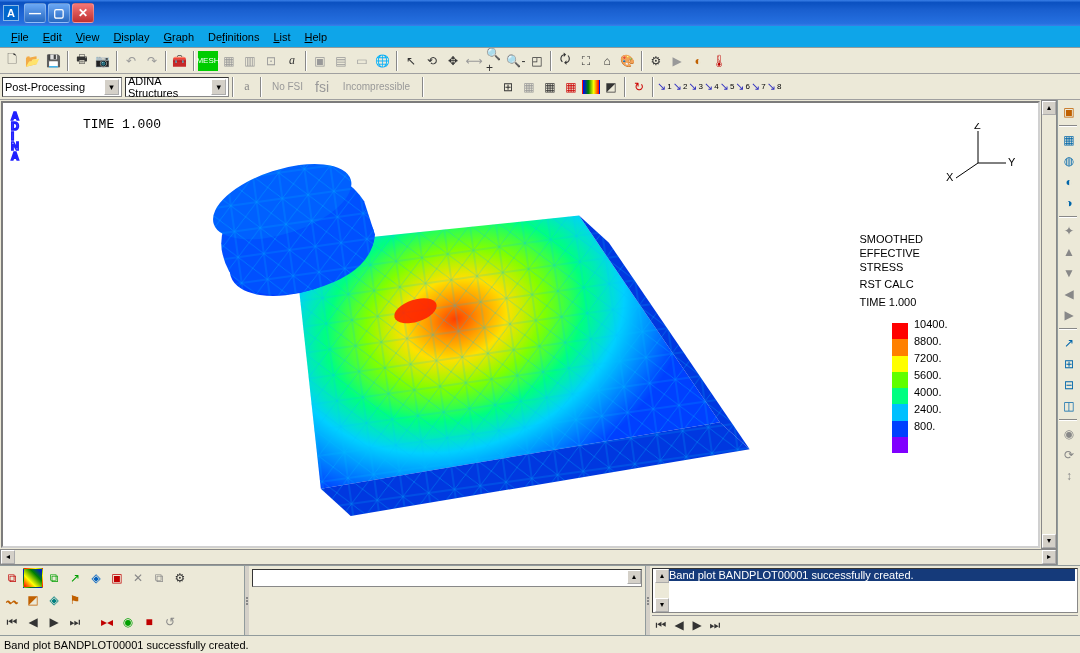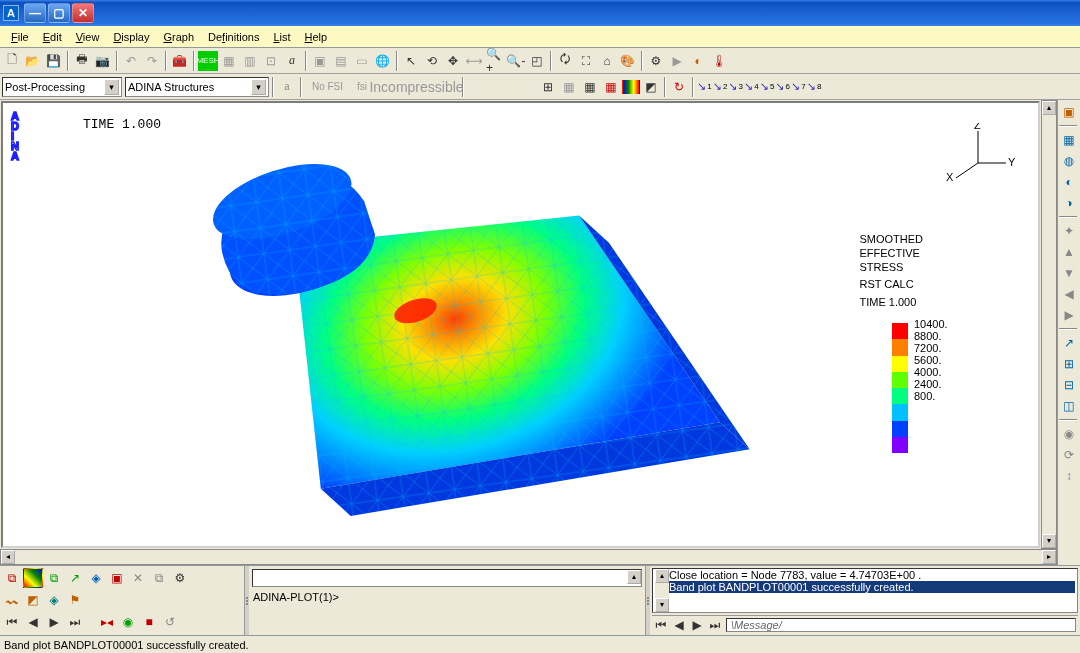--- a/index.html
+++ b/index.html
@@ -4,21 +4,21 @@
 <style>
 * { box-sizing: border-box; margin: 0; padding: 0; font-family: "Tahoma", "MS Sans Serif", sans-serif; font-size: 11px; }
 body { background: #ece9d8; width: 1080px; height: 653px; overflow: hidden; display: flex; flex-direction: column; }
 .titlebar { height: 26px; background: linear-gradient(to bottom, #3a80e8, #0a50c0 10%, #1a60d0 40%, #2570e0 90%, #3a80e8); color: white; display: flex; align-items: center; padding: 0 3px; font-size: 13px; font-weight: bold; }
 .titlebar .app-icon { width: 16px; height: 16px; background: #06c; margin-right: 5px; display: flex; align-items: center; justify-content: center; color: white; font-size: 11px; font-weight: bold; border: 1px solid #fff8; }
 .titlebar .title-text { flex: 1; letter-spacing: 1.5px; }
 .titlebar .winbtns { display: flex; gap: 2px; }
 .winbtn { width: 22px; height: 20px; border-radius: 3px; display: flex; align-items: center; justify-content: center; color: white; font-weight: bold; font-size: 12px; }
 .winbtn.min, .winbtn.max { background: linear-gradient(to bottom, #6ba8f5, #2768c0); border: 1px solid #fff4; }
 .winbtn.close { background: linear-gradient(to bottom, #f57676, #c03030); border: 1px solid #fff4; }
-.menubar { height: 22px; background: #fef9c3; display: flex; align-items: center; padding: 2px 4px; border-bottom: 1px solid #919b9c; font-size: 12px; }
+.menubar { height: 22px; background: #0ea5e9; display: flex; align-items: center; padding: 2px 4px; border-bottom: 1px solid #919b9c; font-size: 12px; }
 .menubar span { padding: 2px 7px; cursor: default; }
 .menubar span u { text-decoration: underline; }
 .toolbar-row { height: 26px; background: #ece9d8; display: flex; align-items: center; padding: 1px 2px; border-bottom: 1px solid #a0a0a0; gap: 1px; flex-wrap: nowrap; overflow: hidden; }
 .tbtn { width: 20px; height: 20px; border: 1px solid transparent; display: flex; align-items: center; justify-content: center; font-size: 12px; cursor: default; color: #333; flex: 0 0 auto; }
 .tbtn.disabled { color: #999; }
 .tsep { width: 2px; height: 20px; border-left: 1px solid #888; border-right: 1px solid #fff; margin: 0 2px; flex: 0 0 auto; }
 .combo { height: 20px; background: white; border: 1px inset #888; font-size: 11px; padding: 1px 2px; display: flex; align-items: center; }
 .combo .arrow { margin-left: auto; width: 15px; height: 16px; background: #d4d0c8; border: 1px outset #fff; text-align: center; font-size: 9px; line-height: 14px; }
 .numspan { display: inline-flex; align-items: center; color: #3030c0; }
 .numspan sub { font-size: 8px; color: #000; margin-left: 1px; }
@@ -37,21 +37,21 @@
 .adina-brand { position: absolute; left: 8px; top: 8px; font-family: "Times New Roman", serif; font-size: 38px; font-weight: bold; color: #2020ff; letter-spacing: -1px; -webkit-text-stroke: 1.5px #2020ff; -webkit-text-fill-color: transparent; display: flex; flex-direction: column; line-height: 0.92; }
 .axis-triad { position: absolute; right: 20px; top: 20px; width: 80px; height: 60px; }
 
 .side-toolbar { width: 23px; background: #ece9d8; border-left: 1px solid #919b9c; display: flex; flex-direction: column; padding: 2px 1px; gap: 1px; }
 .side-toolbar .tbtn { width: 20px; height: 20px; }
 .side-toolbar .tsep { width: 18px; height: 2px; border-top: 1px solid #888; border-left: none; border-right: none; border-bottom: 1px solid #fff; margin: 2px 0; }
 
 .color-legend { position: absolute; right: 130px; top: 220px; display: flex; flex-direction: column; font-family: "Courier New", monospace; font-size: 12px; }
 .legend-title { position: absolute; right: 115px; top: 130px; font-family: "Courier New", monospace; font-size: 13px; line-height: 1.25; }
 .legend-bar { width: 16px; height: 130px; display: flex; flex-direction: column; }
-.legend-labels { position: absolute; left: 22px; top: -5px; display: flex; flex-direction: column; font-family: "Courier New", monospace; }
+.legend-labels { position: absolute; left: 22px; top: -5px; display: flex; flex-direction: column; gap: 5px; font-family: "Courier New", monospace; }
 .legend-seg { flex: 1; width: 100%; }
 
 .fea-model { position: absolute; left: 200px; top: 10px; width: 560px; height: 520px; }
 
 .bottom-panel { height: 70px; background: #ece9d8; display: flex; border-top: 1px solid #919b9c; }
 .bp-left { width: 245px; border-right: 1px solid #919b9c; padding: 2px; }
 .bp-left-row { display: flex; gap: 1px; margin-bottom: 2px; }
 .bp-left .tbtn { width: 20px; height: 20px; }
 .bp-mid { flex: 1; display: flex; flex-direction: column; border-right: 1px solid #919b9c; padding: 2px; }
 .bp-mid .input-line { height: 18px; background: white; border: 1px inset #888; margin: 1px; }
@@ -134,30 +134,30 @@
   <div class="tbtn disabled">▶</div>
   <div class="tbtn" style="color:#c06000;">◐</div>
   <div class="tbtn" style="color:#c00000;">🌡</div>
 </div>
 
 <div class="toolbar-row">
   <div class="combo" style="width:120px;">
     <span>Post-Processing</span>
     <span class="arrow">▾</span>
   </div>
-  <div class="combo" style="width:144px;margin-left:2px;">
+  <div class="combo" style="width:104px;margin-left:2px;">
     <span>ADINA Structures</span>
     <span class="arrow">▾</span>
   </div>
   <div class="tsep"></div>
   <div class="tbtn disabled" style="color:#888;font-family:serif;">a</div>
   <div class="tsep"></div>
   <div class="tbtn disabled" style="width:45px;font-size:10px;color:#999;">No FSI</div>
-  <div class="tbtn disabled" style="width:22px;font-size:10px;color:#999;">fsi</div>
-  <div class="tbtn disabled" style="width:85px;font-size:14px;color:#999;">Incompressible</div>
+  <div class="tbtn disabled" style="width:22px;font-size:14px;color:#999;">fsi</div>
+  <div class="tbtn disabled" style="width:85px;font-size:10px;color:#999;">Incompressible</div>
   <div class="tsep"></div>
   <div style="flex:0 0 70px;"></div>
   <div class="tbtn">⊞</div>
   <div class="tbtn disabled">▦</div>
   <div class="tbtn">▦</div>
   <div class="tbtn" style="color:#c00;">▦</div>
   <div class="tbtn" style="background:linear-gradient(to right,blue,green,yellow,red);width:18px;height:14px;"></div>
   <div class="tbtn">◩</div>
   <div class="tsep"></div>
   <div class="tbtn" style="color:#c00;">↻</div>
@@ -336,46 +336,41 @@
   <div class="bp-resizer">
       <span></span>
       <span></span>
       <span></span>
     </div>
   <div class="bp-mid">
     <div class="input-line" style="display:flex;">
       <span style="flex:1;"></span>
       <div class="log-sbtn">▴</div>
     </div>
-    <div class="prompt">
-      <span>ADINA-PLOT(1)&gt;</span>
-    </div>
   </div>
   <div class="bp-resizer">
       <span></span>
       <span></span>
       <span></span>
     </div>
   <div class="bp-right">
     <div class="log-box">
       <div style="display:flex;flex-direction:column;width:14px;">
         <div class="log-sbtn">▴</div>
         <div style="flex:1;background:#ece9d8;"></div>
         <div class="log-sbtn">▾</div>
       </div>
       <div class="log-content">
-        <div class="log-line">Close location = Node 7783, value =  4.74703E+00 .</div>
         <div class="log-line hl">Band plot BANDPLOT00001 successfully created.</div>
       </div>
     </div>
     <div class="msg-nav">
       <div class="tbtn">⏮</div>
       <div class="tbtn">◀</div>
       <div class="tbtn">▶</div>
       <div class="tbtn">⏭</div>
-      <div class="label">\<span>Message</span>/</div>
     </div>
   </div>
 </div>
 
 <div class="statusbar">
   <span>Band plot BANDPLOT00001 successfully created.</span>
 </div>
 
 </body></html>

